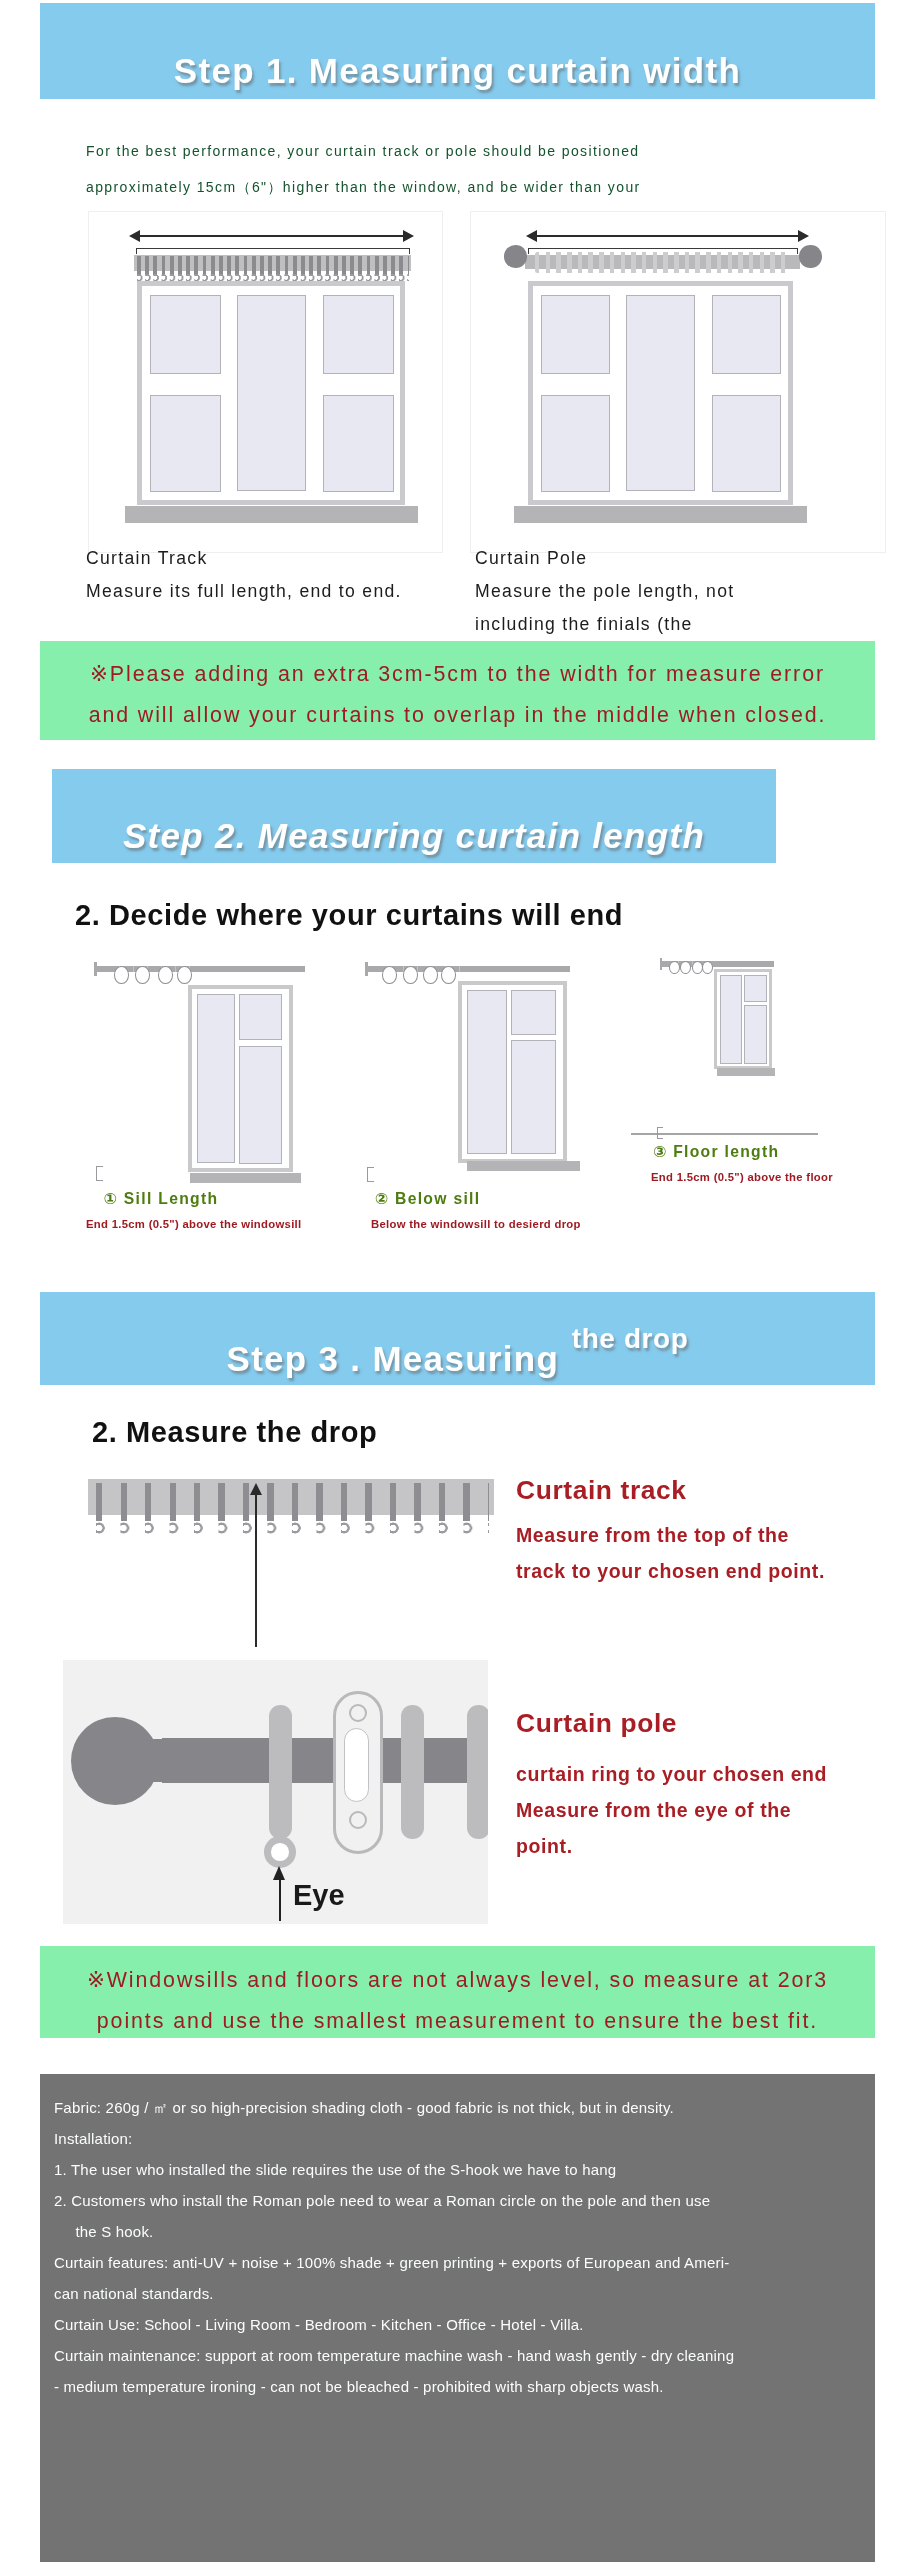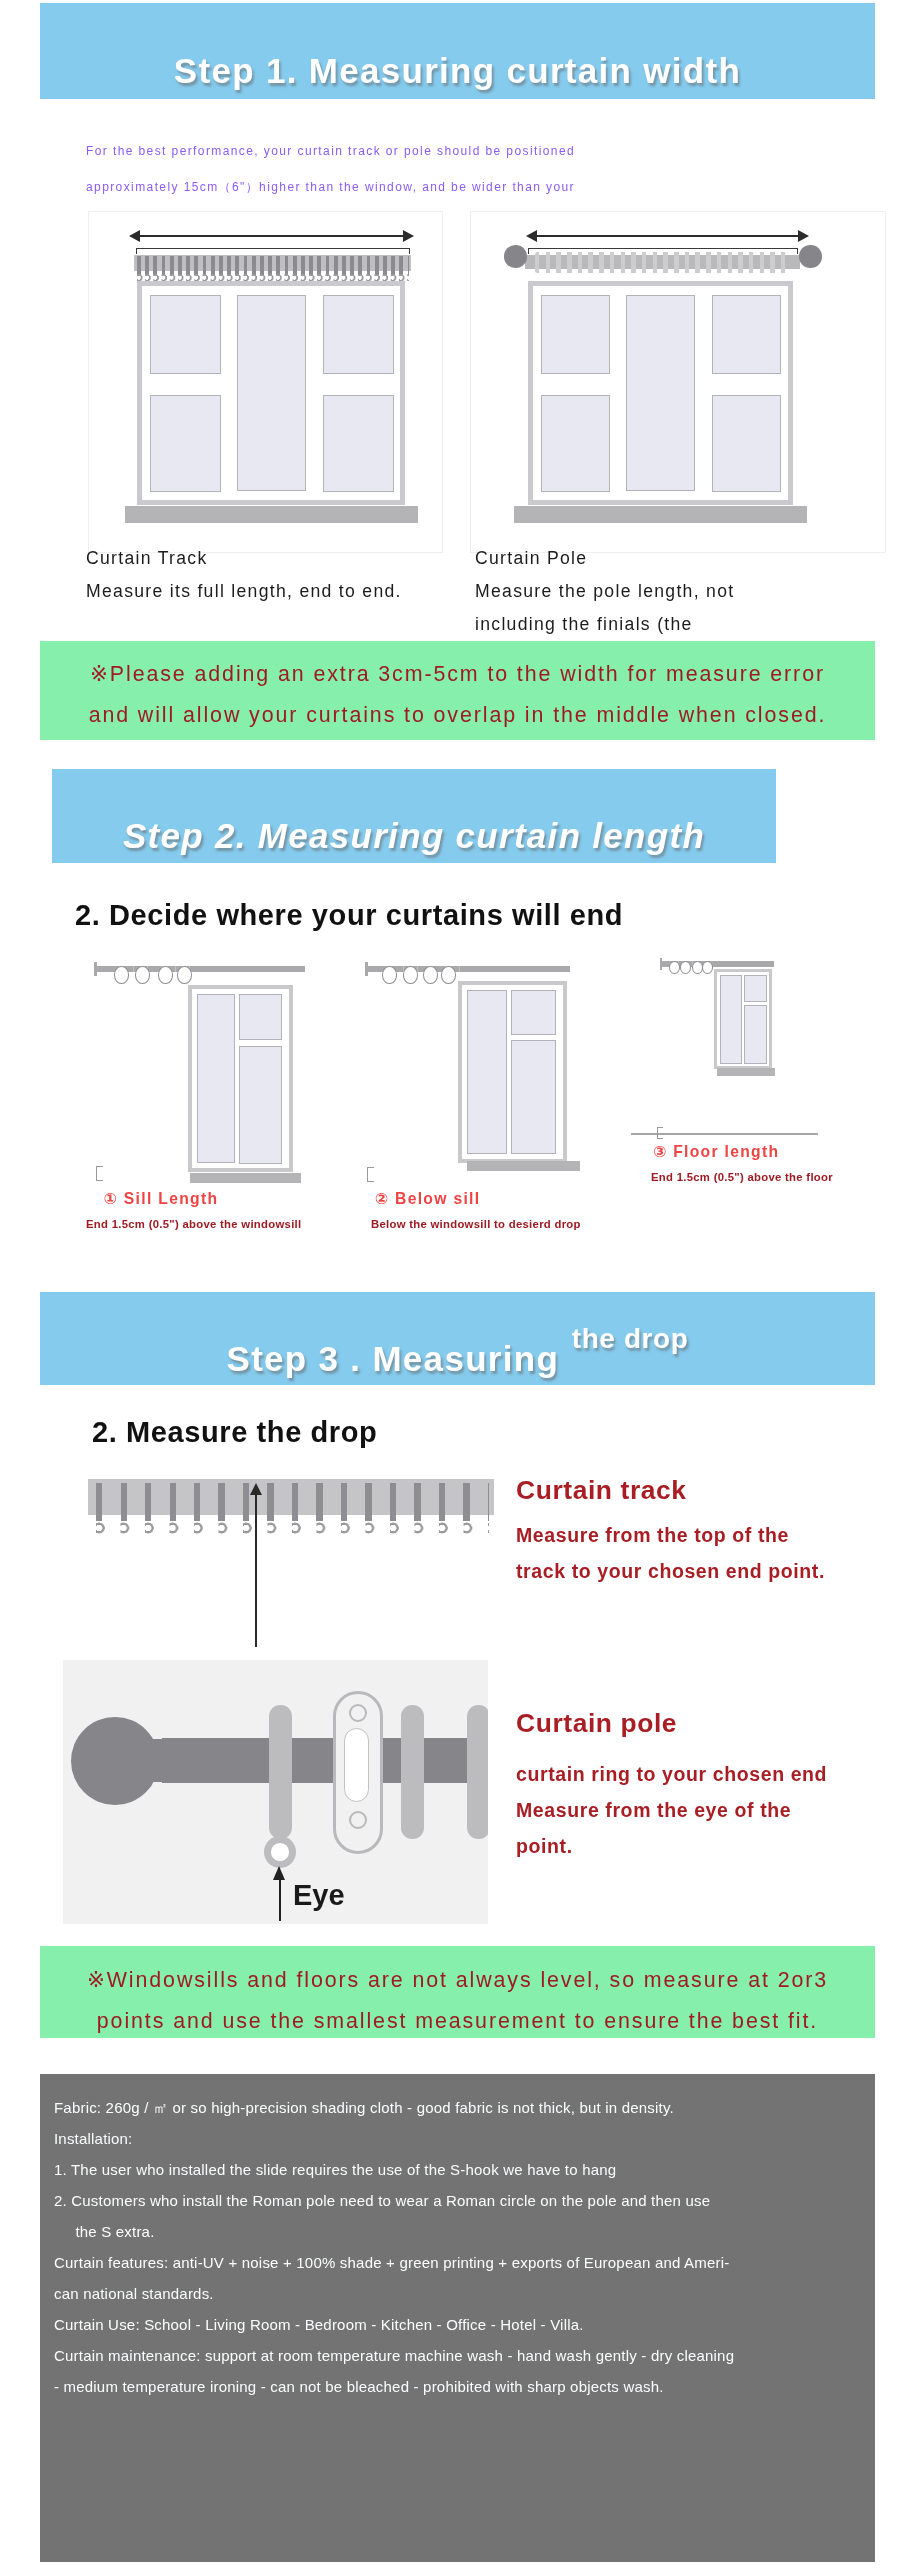--- a/index.html
+++ b/index.html
@@ -4,37 +4,37 @@
 <style>
   html,body{margin:0;padding:0;background:#fff;}
   #canvas{position:relative;width:910px;height:2576px;background:#ffffff;overflow:hidden;
           font-family:"Liberation Sans","DejaVu Sans",sans-serif;}
   .abs{position:absolute;}
   .banner{background:#85cbee;display:flex;align-items:center;justify-content:center;}
   .banner .t{color:#ffffff;font-weight:bold;font-size:35px;letter-spacing:1.3px;
              text-shadow:1.9px 2.5px 2.5px rgba(100,100,100,.55);margin-top:40px;}
   .banner .t2{color:#ffffff;font-weight:bold;font-size:28px;letter-spacing:0.6px;margin-left:12.6px;
              text-shadow:1.9px 2.5px 2.5px rgba(100,100,100,.55);}
-  .introline{font-size:12px;letter-spacing:1.4px;color:#8b5cf6;line-height:36px;white-space:nowrap;}
+  .introline{font-size:14px;letter-spacing:1.4px;color:#14532d;line-height:36px;white-space:nowrap;}
   .capline{font-size:17.6px;letter-spacing:1.3px;color:#1c1c1c;line-height:33px;white-space:nowrap;}
   .noteband{background:#86efac;text-align:center;}
   .noteband div{font-size:21.4px;letter-spacing:1.9px;color:#9e1b22;line-height:41px;white-space:nowrap;}
   .dbl-line{height:1.9px;background:#2b2b2b;}
   .tri{width:0;height:0;}
   .bracketline{border-top:1.3px solid #3a3a3a;}
   .tick{width:1.3px;height:5px;background:#3a3a3a;top:0;}
   .windowA{border:5.7px solid #cacace;background:#ffffff;}
   .pane{background:#e8e8f3;border:1.3px solid #b2b2b8;}
   .paneS{background:#e8e8f3;border:0.6px solid #b2b2b8;}
   .sill{background:#b4b4b7;}
   .curtain{background:#6e7175;}
   .folds{background:repeating-linear-gradient(90deg,transparent 0 12.6px,rgba(255,255,255,.30) 12.6px 14px);}
   .grommet{background:#ffffff;border:1.3px solid #8f8f93;border-radius:50%;}
   .h1{font-size:29px;font-weight:bold;letter-spacing:0.6px;color:#111;white-space:nowrap;}
-  .opt-title{font-size:15.7px;font-weight:bold;letter-spacing:1.3px;color:#ef4444;white-space:nowrap;}
+  .opt-title{font-size:15.7px;font-weight:bold;letter-spacing:1.3px;color:#4d7c0f;white-space:nowrap;}
   .opt-sub{font-size:11.3px;font-weight:bold;letter-spacing:0.3px;color:#9e1b22;margin-top:10px;white-space:nowrap;}
   .redtitle{font-size:26.4px;font-weight:bold;letter-spacing:0.6px;color:#a81e24;white-space:nowrap;}
   .reddesc{font-size:19.5px;font-weight:bold;letter-spacing:0.6px;color:#a81e24;line-height:36px;white-space:nowrap;}
   .infoband{background:#737373;}
   .infoband .il{font-size:15px;letter-spacing:0.2px;color:#fbfdfe;line-height:31px;white-space:nowrap;}
   .indent{margin-left:21.4px;}
   .ringcapsule{background:#bcbcbf;border-radius:11.3px;}
   .eyelabel{font-size:29px;font-weight:bold;color:#1a1a1a;}
 </style>
 </head>
@@ -235,21 +235,21 @@
   <div class="abs noteband" style="left:40px;top:1946px;width:835px;height:92px;padding-top:14px;box-sizing:border-box;">
     <div>※Windowsills and floors are not always level, so measure at 2or3</div>
     <div>points and use the smallest measurement to ensure the best fit.</div>
   </div>
 
   <div class="abs infoband" style="left:40px;top:2074px;width:835px;height:488px;padding:17.6px 0 0 14px;box-sizing:border-box;">
     <div class="il">Fabric: 260g / ㎡ or so high-precision shading cloth - good fabric is not thick, but in density.</div>
     <div class="il">Installation:</div>
     <div class="il">1. The user who installed the slide requires the use of the S-hook we have to hang</div>
     <div class="il">2. Customers who install the Roman pole need to wear a Roman circle on the pole and then use</div>
-    <div class="il indent">the S extra.</div>
+    <div class="il indent">the S hook.</div>
     <div class="il">Curtain features: anti-UV + noise + 100% shade + green printing + exports of European and Ameri-</div>
     <div class="il">can national standards.</div>
     <div class="il">Curtain Use: School - Living Room - Bedroom - Kitchen - Office - Hotel - Villa.</div>
     <div class="il">Curtain maintenance: support at room temperature machine wash - hand wash gently - dry cleaning</div>
     <div class="il">- medium temperature ironing - can not be bleached - prohibited with sharp objects wash.</div>
   </div>
 
 </div>
 
 

